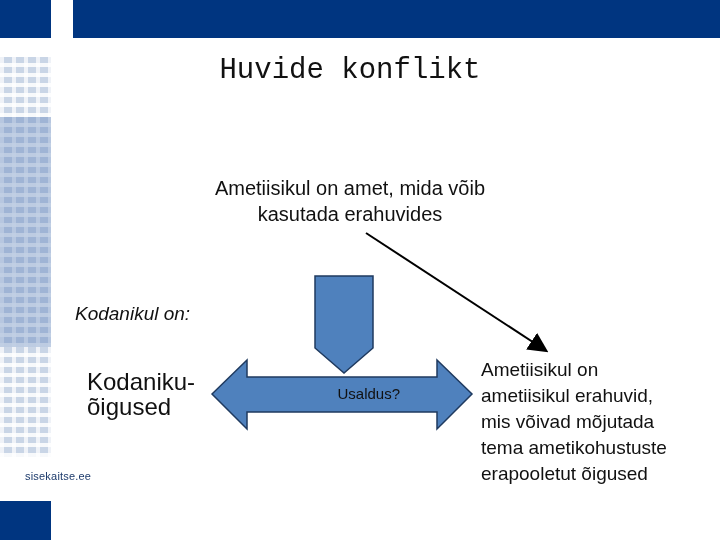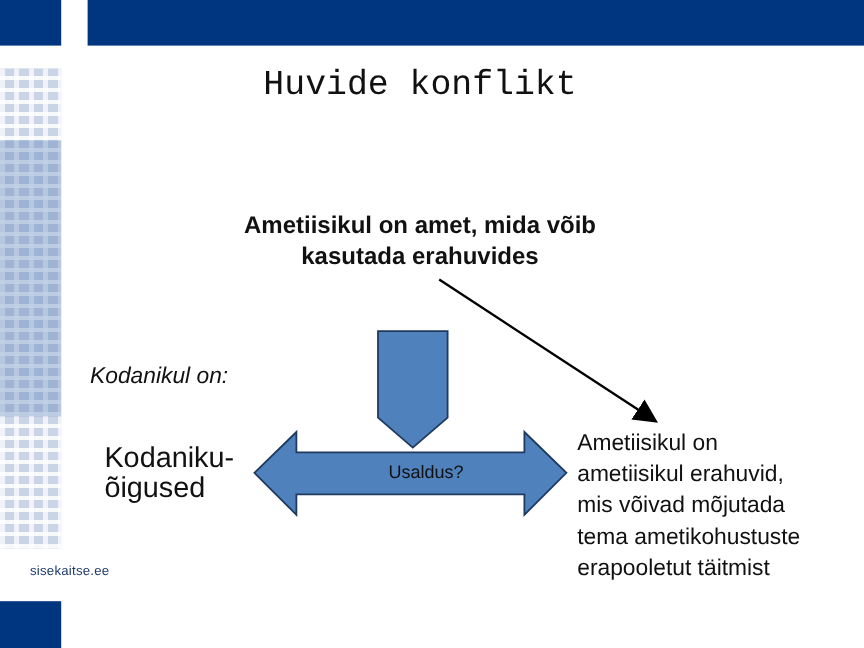--- a/index.html
+++ b/index.html
@@ -23,21 +23,21 @@
 <div class="blk" style="left:0;top:0;width:51px;height:38px;"></div>
 <div class="blk" style="left:73px;top:0;width:647px;height:38px;"></div>
 <div class="pattern">
     <div class="dark"></div>
   </div>
 <div class="logo">sisekaitse.ee</div>
 <div class="blk" style="left:0;top:501px;width:51px;height:39px;"></div>
 
 <div class="title">Huvide konflikt</div>
 
-<div class="t" style="left:150px;width:400px;top:175px;text-align:center;font-weight:bold;">
+<div class="t" style="left:150px;width:400px;top:175px;text-align:center;">
   <div>Ametiisikul on amet, mida võib</div>
   <div>kasutada erahuvides</div>
 </div>
 
 <div class="t" style="left:75px;top:301px;font-size:19px;font-style:italic;">Kodanikul on:</div>
 
 <div class="t" style="left:87px;top:369px;font-size:24px;line-height:25px;">
   <div>Kodaniku-</div>
   <div>õigused</div>
 </div>
@@ -46,21 +46,21 @@
   <defs>
     <marker id="ah" markerWidth="10" markerHeight="10" refX="8" refY="5" orient="auto">
       <path d="M0,0 L10,5 L0,10 z" fill="#000"></path>
     </marker>
   </defs>
   <polygon points="315,276 373,276 373,348 344,373 315,348" fill="#4f81bd" stroke="#1f3a5f" stroke-width="1.5"></polygon>
   <polygon points="212,394 247,360 247,377 437,377 437,360 472,394 437,429 437,412 247,412 247,429" fill="#4f81bd" stroke="#1f3a5f" stroke-width="1.5"></polygon>
   <line x1="366" y1="233" x2="545" y2="350" stroke="#000" stroke-width="2" marker-end="url(#ah)"></line>
 </svg>
 
-<div class="t" style="left:310px;top:381px;font-size:15px;width:90px;text-align:center;">Usaldus?</div>
+<div class="t" style="left:310px;top:381px;font-size:15px;width:90px;text-align:right;">Usaldus?</div>
 
 <div class="t" style="left:481px;top:357px;font-size:19px;line-height:26px;">
   <div>Ametiisikul on</div>
   <div>ametiisikul erahuvid,</div>
   <div>mis võivad mõjutada</div>
   <div>tema ametikohustuste</div>
-  <div>erapooletut täitmist</div>
+  <div>erapooletut õigused</div>
 </div>
 
 </body></html>

